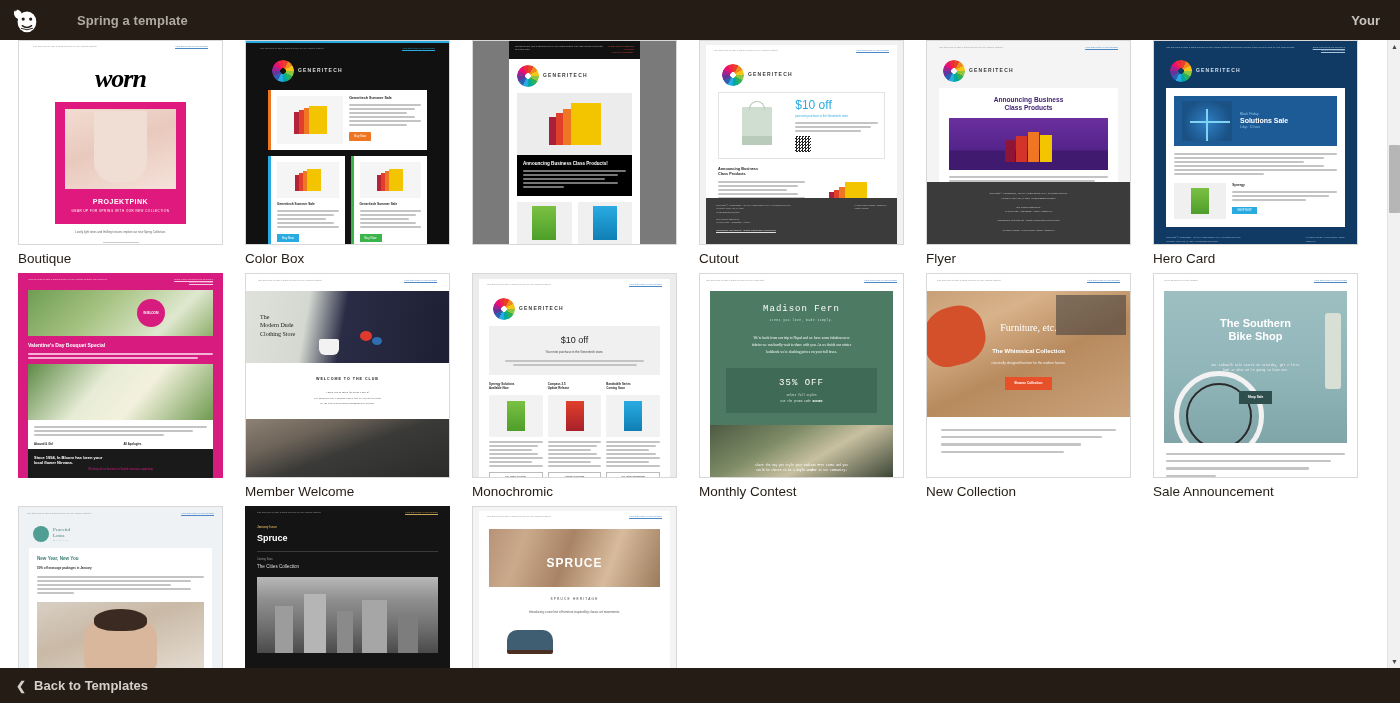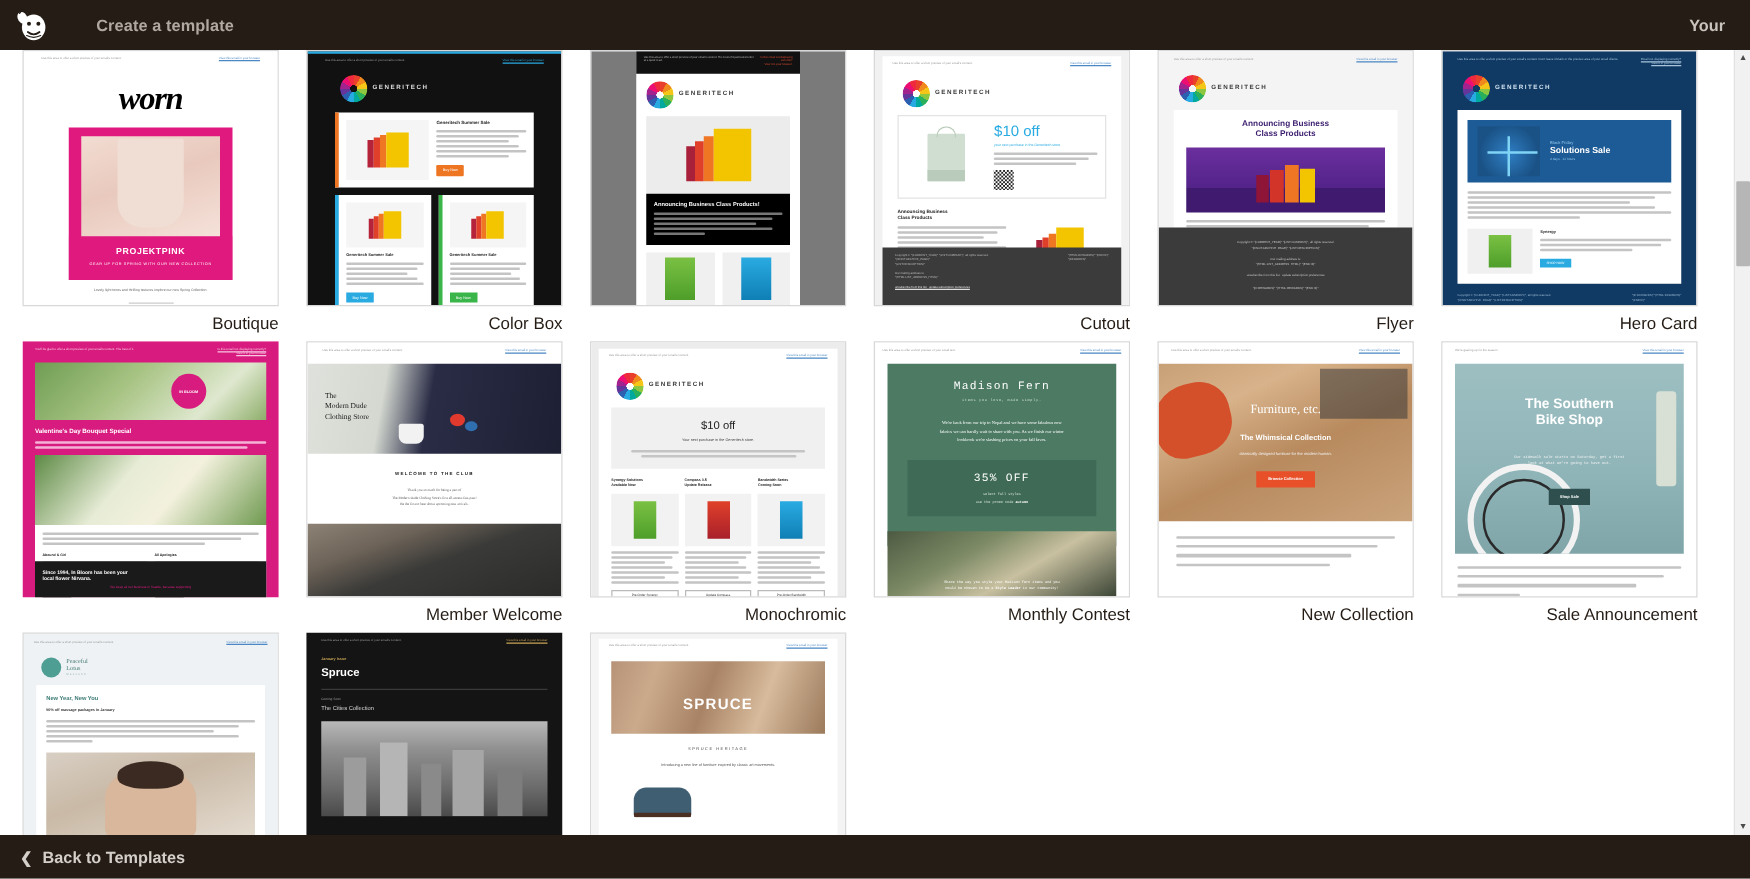--- a/index.html
+++ b/index.html
@@ -55,21 +55,21 @@
   .thumb-frame {
     width: 205px; height: 205px;
     border: 1px solid #d8d8d8;
     background: #fff;
     overflow: hidden;
     position: relative;
     cursor: pointer;
   }
   .thumb-frame.no-border { border: none; }
   .tpl-label {
-    text-align: right; font-size: 13.5px; color: #241c15;
+    text-align: left; font-size: 13.5px; color: #241c15;
     width: 205px; line-height: 28px; height: 28px;
     white-space: nowrap;
   }
 
   
   .mail { position: absolute; inset: 0; font-size: 2.6px; line-height: 1.45; }
   .preheader {
     height: 13px; display: flex; justify-content: space-between;
     padding: 4px 14px 0 14px; font-size: 2.4px; color: #999;
   }
@@ -132,21 +132,21 @@
       <svg class="logo" viewBox="0 0 64 64">
         <ellipse cx="34" cy="36" rx="20" ry="22" fill="#fff"></ellipse>
         <ellipse cx="15" cy="20" rx="8" ry="11" fill="#fff" transform="rotate(-30 15 20)"></ellipse>
         <circle cx="26" cy="30" r="3.4" fill="#241c15"></circle>
         <circle cx="42" cy="30" r="3.4" fill="#241c15"></circle>
         <path d="M24 44 q10 8 20 0" stroke="#241c15" stroke-width="3" fill="none" stroke-linecap="round"></path>
         <path d="M22 50 q12 6 24 0" stroke="#241c15" stroke-width="2" fill="none" stroke-linecap="round"></path>
         <path d="M10 12 q4 -8 9 -4" stroke="#241c15" stroke-width="2.5" fill="none" stroke-linecap="round"></path>
       </svg>
     </div>
-    <div class="topbar-title">Create a template</div>
+    <div class="topbar-title">Spring a template</div>
     <div class="topbar-spacer"></div>
     <a class="help-link">Your</a>
   </div>
 
   <div class="content">
     <div class="grid">
 
       <div class="cell">
         <div class="thumb-frame">
           <div class="mail" style="background:#fff">

